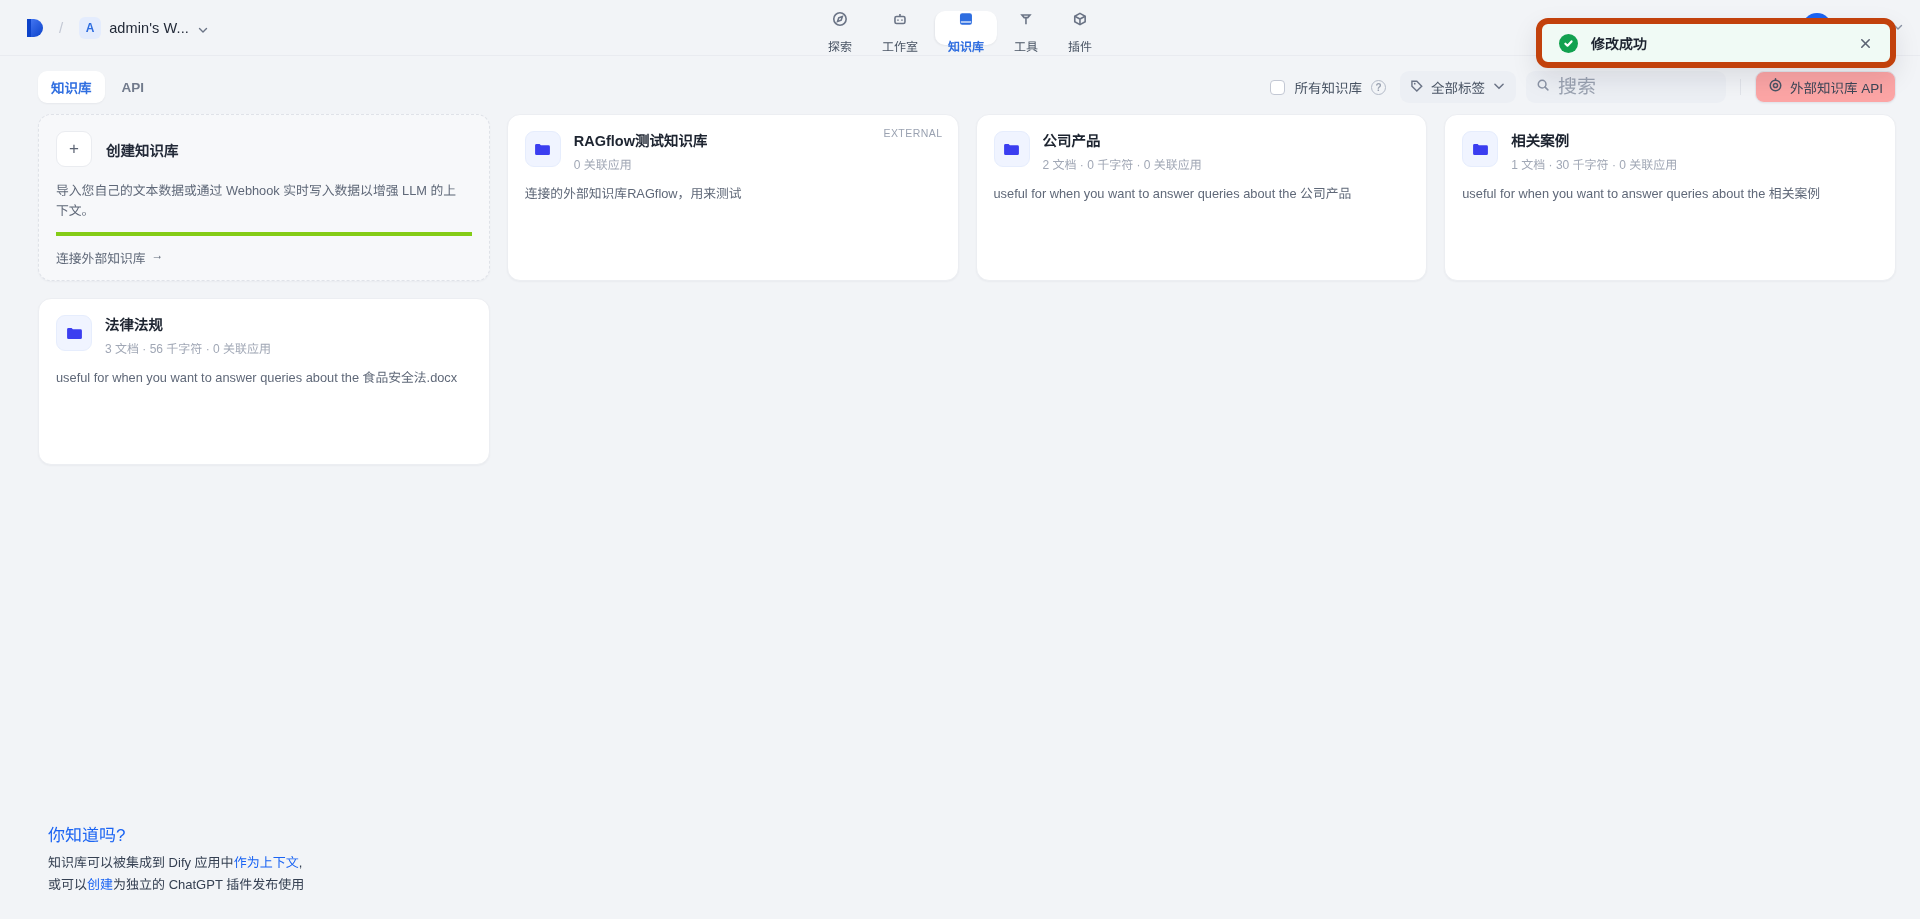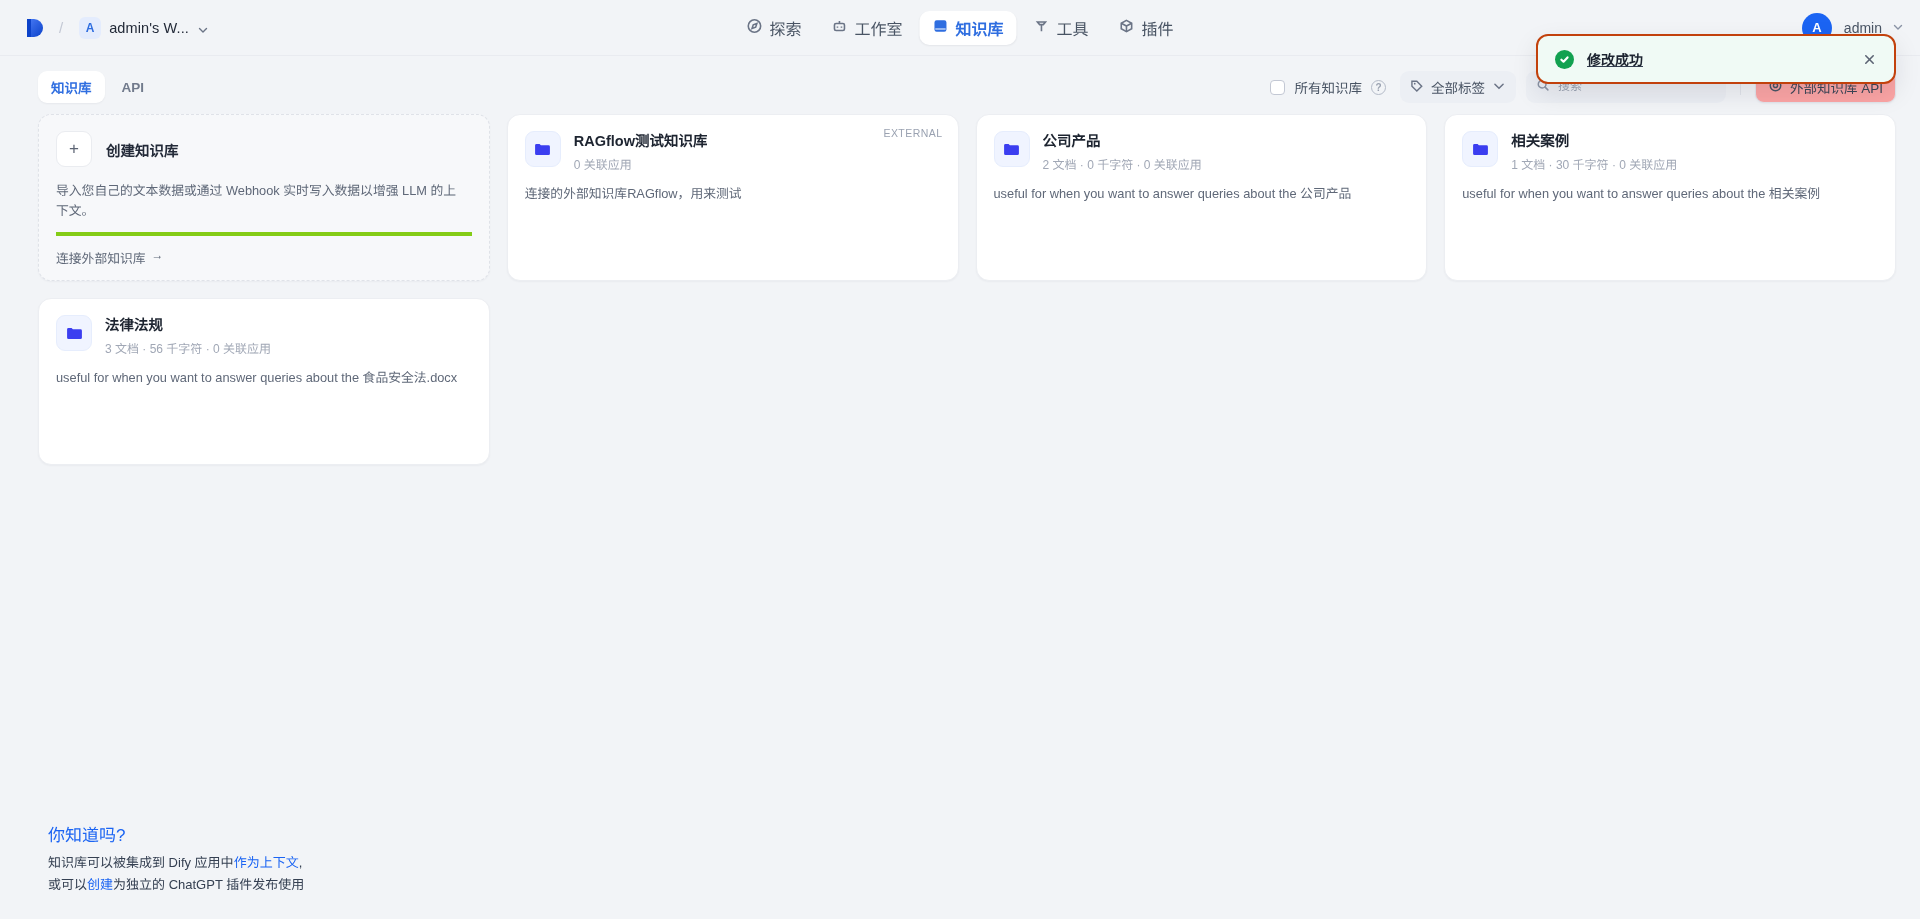--- a/index.html
+++ b/index.html
@@ -40,21 +40,21 @@
   .ws-name { font-size: 14.5px; color: #232a38; letter-spacing: .1px; }
   .chev { width: 12px; height: 12px; display:block; }
 
   .hdr-center {
     position: absolute; left: 50%; transform: translateX(-50%);
     display: flex; align-items: center; gap: 4px;
   }
   .nav-item {
     display: flex; align-items: center; gap: 7px;
     height: 34px; padding: 0 13px; border-radius: 10px;
-    font-size: 16px; color: #495464; cursor: pointer; white-space: nowrap;
+    font-size: 12px; color: #495464; cursor: pointer; white-space: nowrap; flex-direction: column;
   }
   .nav-item.active { background: #ffffff; color: #2f6ee0; font-weight: 600;
     box-shadow: 0 1px 2px rgba(16,24,40,.06); }
   .nav-item.active svg { stroke: #2f6ee0; }
   .nav-item svg { width: 16px; height: 16px; stroke: #6b7486; fill: none; stroke-width: 1.6; }
 
   .hdr-right { margin-left: auto; display: flex; align-items: center; gap: 4px; }
   .user-avatar {
     width: 30px; height: 30px; border-radius: 50%;
     background: #1b64f3; color: #fff; font-size: 13px; font-weight: 600;
@@ -97,22 +97,22 @@
   }
   .tag-filter svg { width: 14px; height: 14px; stroke: #6b7486; fill: none; stroke-width: 1.6; }
   .search-box {
     display: flex; align-items: center; gap: 8px;
     background: #eceff4; border-radius: 9px; height: 32px;
     width: 200px; padding: 0 10px;
   }
   .search-box svg { width: 14px; height: 14px; stroke: #8a93a5; fill:none; stroke-width: 1.7; }
   .search-box input {
     border: none; outline: none; background: transparent;
-    font-size: 12px; color: #354052; width: 100%;
-    font-family: Liberation Mono, monospace;
+    font-size: 19px; color: #354052; width: 100%;
+    font-family: Liberation Sans, sans-serif;
   }
   .search-box input::placeholder { color: #9aa2b1; }
   .vdiv { width: 1px; height: 16px; background: #e1e4ea; margin: 0 4px; }
   .ext-api-btn {
     display: flex; align-items: center; gap: 7px;
     height: 32px; padding: 0 12px; border-radius: 9px;
     background: #fca5a5; border: 1px solid #e3e6ec;
     font-size: 13.5px; color: #3d4657; cursor: pointer;
     box-shadow: 0 1px 2px rgba(16,24,40,.04);
   }
@@ -177,27 +177,26 @@
   }
 
   
   .tip { position: absolute; left: 48px; bottom: 24px; }
   .tip-title { font-size: 17px; font-weight: 400; color: #1b64f3; margin-bottom: 6px; }
   .tip-line { font-size: 13px; color: #354052; line-height: 1.65; }
   .tip-line a { color: #1b64f3; text-decoration: none; }
 
   
   .toast {
-    position: absolute; top: 34px; right: 24px; z-index: 40;
+    position: absolute; top: 18px; right: 24px; z-index: 40;
     min-width: 360px; height: 50px;
-    background: #f0faf5; border: 2px solid #c2410c;
+    background: #f0faf5; border: 6px solid #c2410c;
     border-radius: 12px; display: flex; align-items: center;
     padding: 0 16px 0 17px; gap: 13px;
     box-shadow: 0 10px 26px rgba(16,24,40,.10);
-    text-decoration: underline;
   }
   .toast-ico {
     width: 19px; height: 19px; border-radius: 50%; background: #12a150;
     display: flex; align-items: center; justify-content: center; flex: 0 0 19px;
   }
   .toast-ico svg { width: 11px; height: 11px; stroke: #fff; stroke-width: 2.4; fill: none; }
   .toast-msg { font-size: 14px; font-weight: 700; color: #1d2430; }
   .toast-close {
     margin-left: auto; width: 18px; height: 18px; cursor: pointer;
     color: #6b7486; display:flex; align-items:center; justify-content:center;

